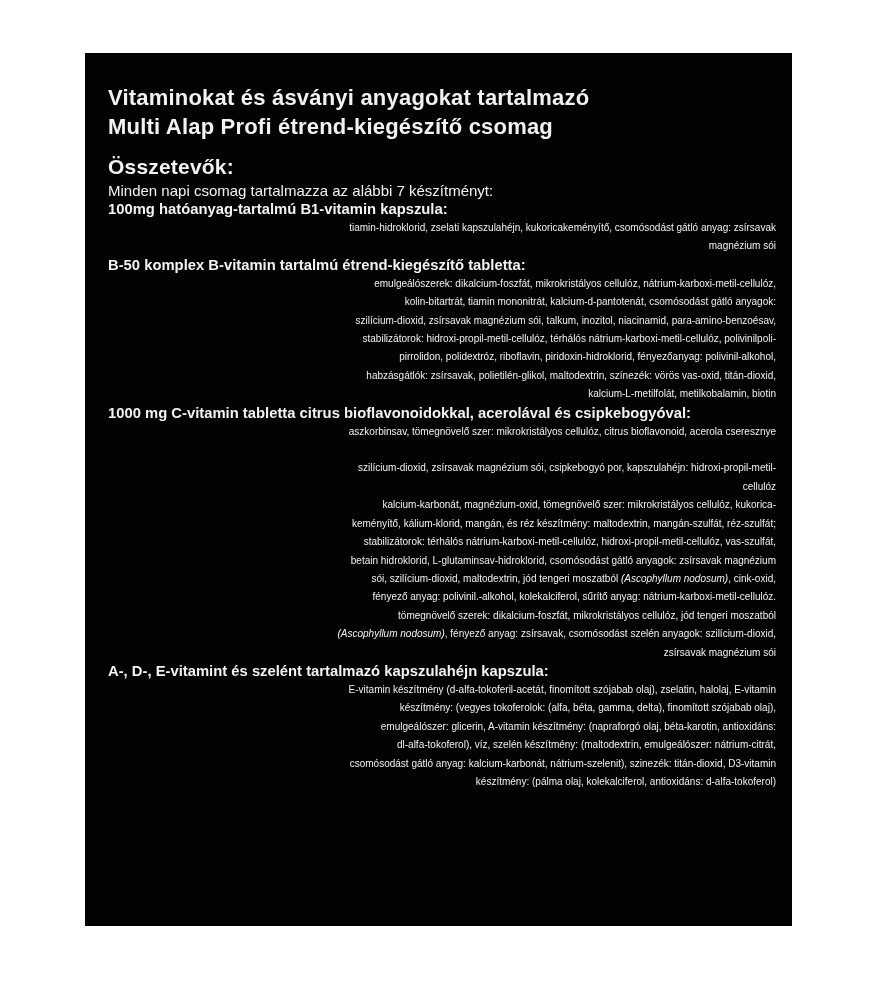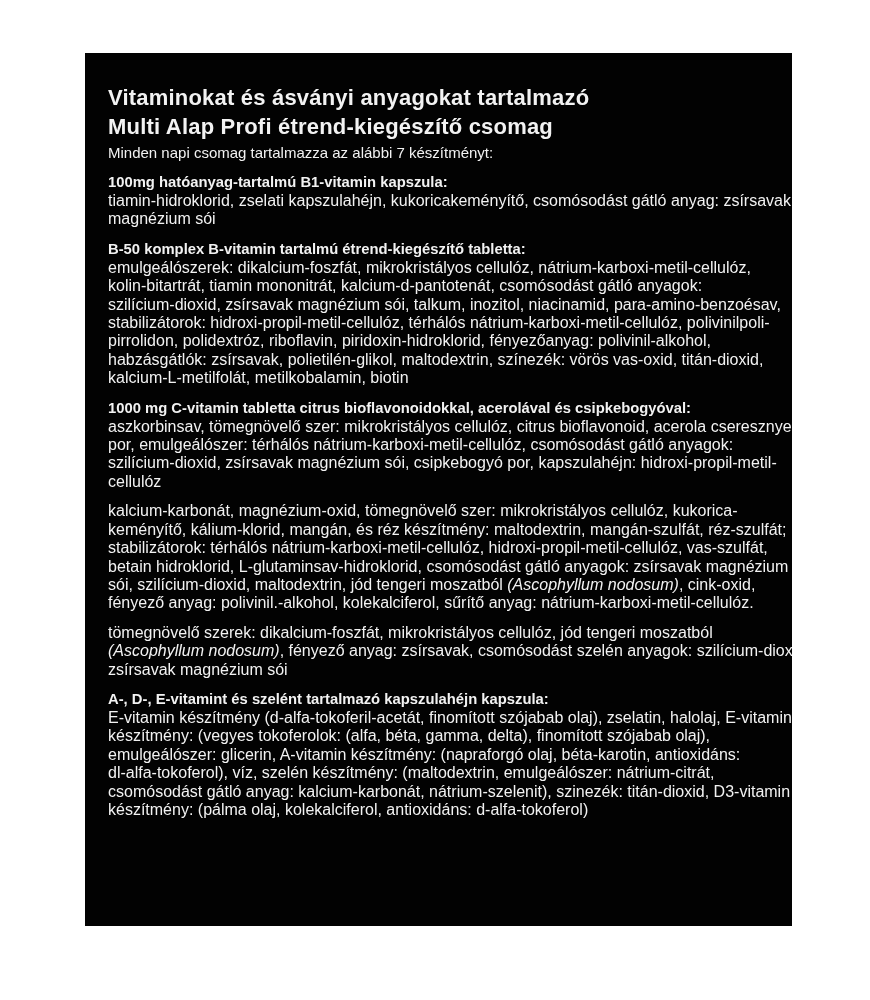--- a/index.html
+++ b/index.html
@@ -22,51 +22,53 @@
   }
   .title{
     font-size:22px;font-weight:bold;line-height:29px;margin:0;
     letter-spacing:0.2px;white-space:nowrap;
   }
   .subheading{
     font-size:21px;font-weight:bold;line-height:25px;margin:13px 0 0 0;
     letter-spacing:0.2px;
   }
   .intro{font-size:15px;line-height:19px;margin:2px 0 0 0;white-space:nowrap;}
-  .section{margin-top:11px;}
+  .section{}
   .sec-heading{
     font-size:14.8px;font-weight:bold;line-height:19px;margin:0;
     white-space:nowrap;
   }
   .sec-body{
-    font-size:16px;line-height:18.4px;margin:0;
+    font-size:10px;line-height:18.4px;margin:0;
     white-space:nowrap;
+    text-align:right;
   }
 </style>
 </head>
 <body>
 
 <div class="page">
   <div class="label-box">
     <h1 class="title"><span>Vitaminokat és ásványi anyagokat tartalmazó</span><br><span>Multi Alap Profi étrend-kiegészítő csomag</span></h1>
+    <h2 class="subheading">Összetevők:</h2>
     <p class="intro">Minden napi csomag tartalmazza az alábbi 7 készítményt:</p>
     <div>
   <div class="section">
     <h3 class="sec-heading"><span>100mg hatóanyag-tartalmú B1-vitamin kapszula:</span></h3>
     <p class="sec-body"><span>tiamin-hidroklorid, zselati kapszulahéjn, kukoricakeményítő, csomósodást gátló anyag: zsírsavak</span><br><span>magnézium sói</span></p>
   </div>
 
   <div class="section">
     <h3 class="sec-heading"><span>B-50 komplex B-vitamin tartalmú étrend-kiegészítő tabletta:</span></h3>
     <p class="sec-body"><span>emulgeálószerek: dikalcium-foszfát, mikrokristályos cellulóz, nátrium-karboxi-metil-cellulóz,</span><br><span>kolin-bitartrát, tiamin mononitrát, kalcium-d-pantotenát, csomósodást gátló anyagok:</span><br><span>szilícium-dioxid, zsírsavak magnézium sói, talkum, inozitol, niacinamid, para-amino-benzoésav,</span><br><span>stabilizátorok: hidroxi-propil-metil-cellulóz, térhálós nátrium-karboxi-metil-cellulóz, polivinilpoli-</span><br><span>pirrolidon, polidextróz, riboflavin, piridoxin-hidroklorid, fényezőanyag: polivinil-alkohol,</span><br><span>habzásgátlók: zsírsavak, polietilén-glikol, maltodextrin, színezék: vörös vas-oxid, titán-dioxid,</span><br><span>kalcium-L-metilfolát, metilkobalamin, biotin</span></p>
   </div>
 
   <div class="section">
     <h3 class="sec-heading"><span>1000 mg C-vitamin tabletta citrus bioflavonoidokkal, acerolával és csipkebogyóval:</span></h3>
-    <p class="sec-body"><span>aszkorbinsav, tömegnövelő szer: mikrokristályos cellulóz, citrus bioflavonoid, acerola cseresznye</span><br><span>por, emulgeálószer: térhálós nátrium-karboxi-metil-cellulóz, csomósodást gátló anyagok:</span><br><span>szilícium-dioxid, zsírsavak magnézium sói, csipkebogyó por, kapszulahéjn: hidroxi-propil-metil-</span><br><span>cellulóz</span></p>
+    <p class="sec-body"><span>aszkorbinsav, tömegnövelő szer: mikrokristályos cellulóz, citrus bioflavonoid, acerola cseresznye</span><br><br><span>szilícium-dioxid, zsírsavak magnézium sói, csipkebogyó por, kapszulahéjn: hidroxi-propil-metil-</span><br><span>cellulóz</span></p>
   </div>
 
   <div class="section">
     <p class="sec-body"><span>kalcium-karbonát, magnézium-oxid, tömegnövelő szer: mikrokristályos cellulóz, kukorica-</span><br><span>keményítő, kálium-klorid, mangán, és réz készítmény: maltodextrin, mangán-szulfát, réz-szulfát;</span><br><span>stabilizátorok: térhálós nátrium-karboxi-metil-cellulóz, hidroxi-propil-metil-cellulóz, vas-szulfát,</span><br><span>betain hidroklorid, L-glutaminsav-hidroklorid, csomósodást gátló anyagok: zsírsavak magnézium</span><br><span>sói, szilícium-dioxid, maltodextrin, jód tengeri moszatból </span><span style="font-style: italic;">(Ascophyllum nodosum)</span><span>, cink-oxid,</span><br><span>fényező anyag: polivinil.-alkohol, kolekalciferol, sűrítő anyag: nátrium-karboxi-metil-cellulóz.</span></p>
   </div>
 
   <div class="section">
     <p class="sec-body"><span>tömegnövelő szerek: dikalcium-foszfát, mikrokristályos cellulóz, jód tengeri moszatból</span><br><span style="font-style: italic;">(Ascophyllum nodosum)</span><span>, fényező anyag: zsírsavak, csomósodást szelén anyagok: szilícium-dioxid,</span><br><span>zsírsavak magnézium sói</span></p>
   </div>
 

